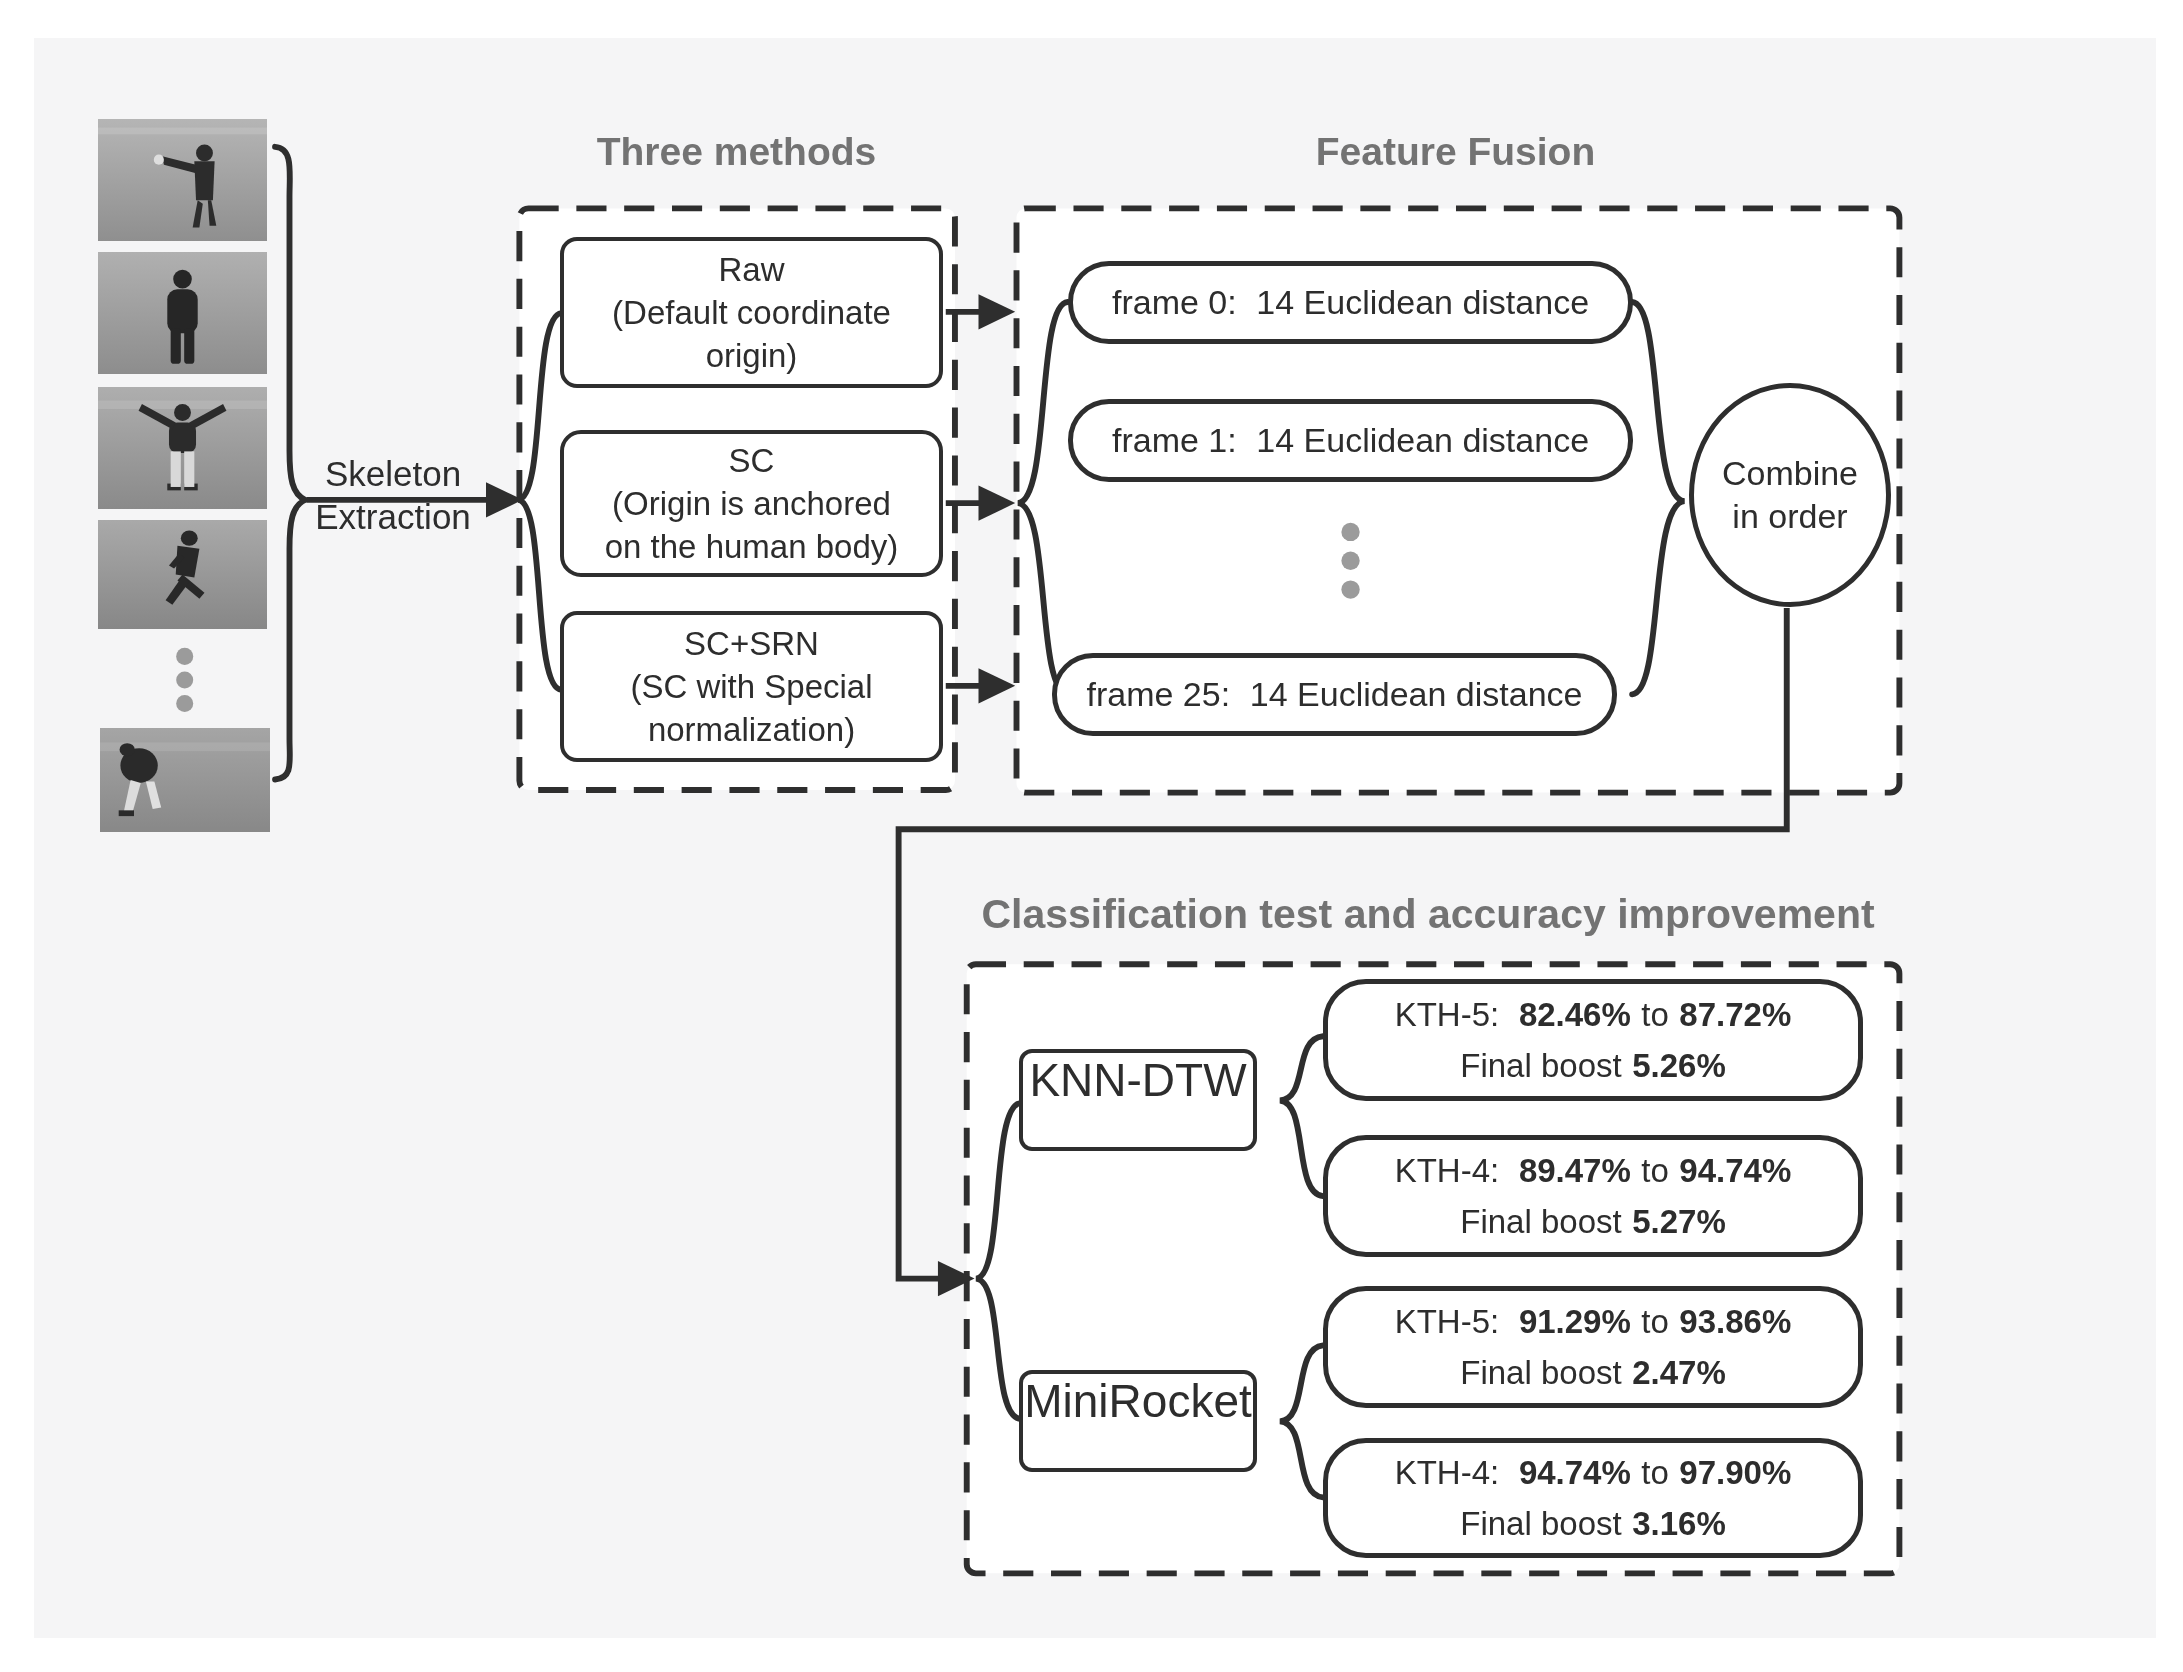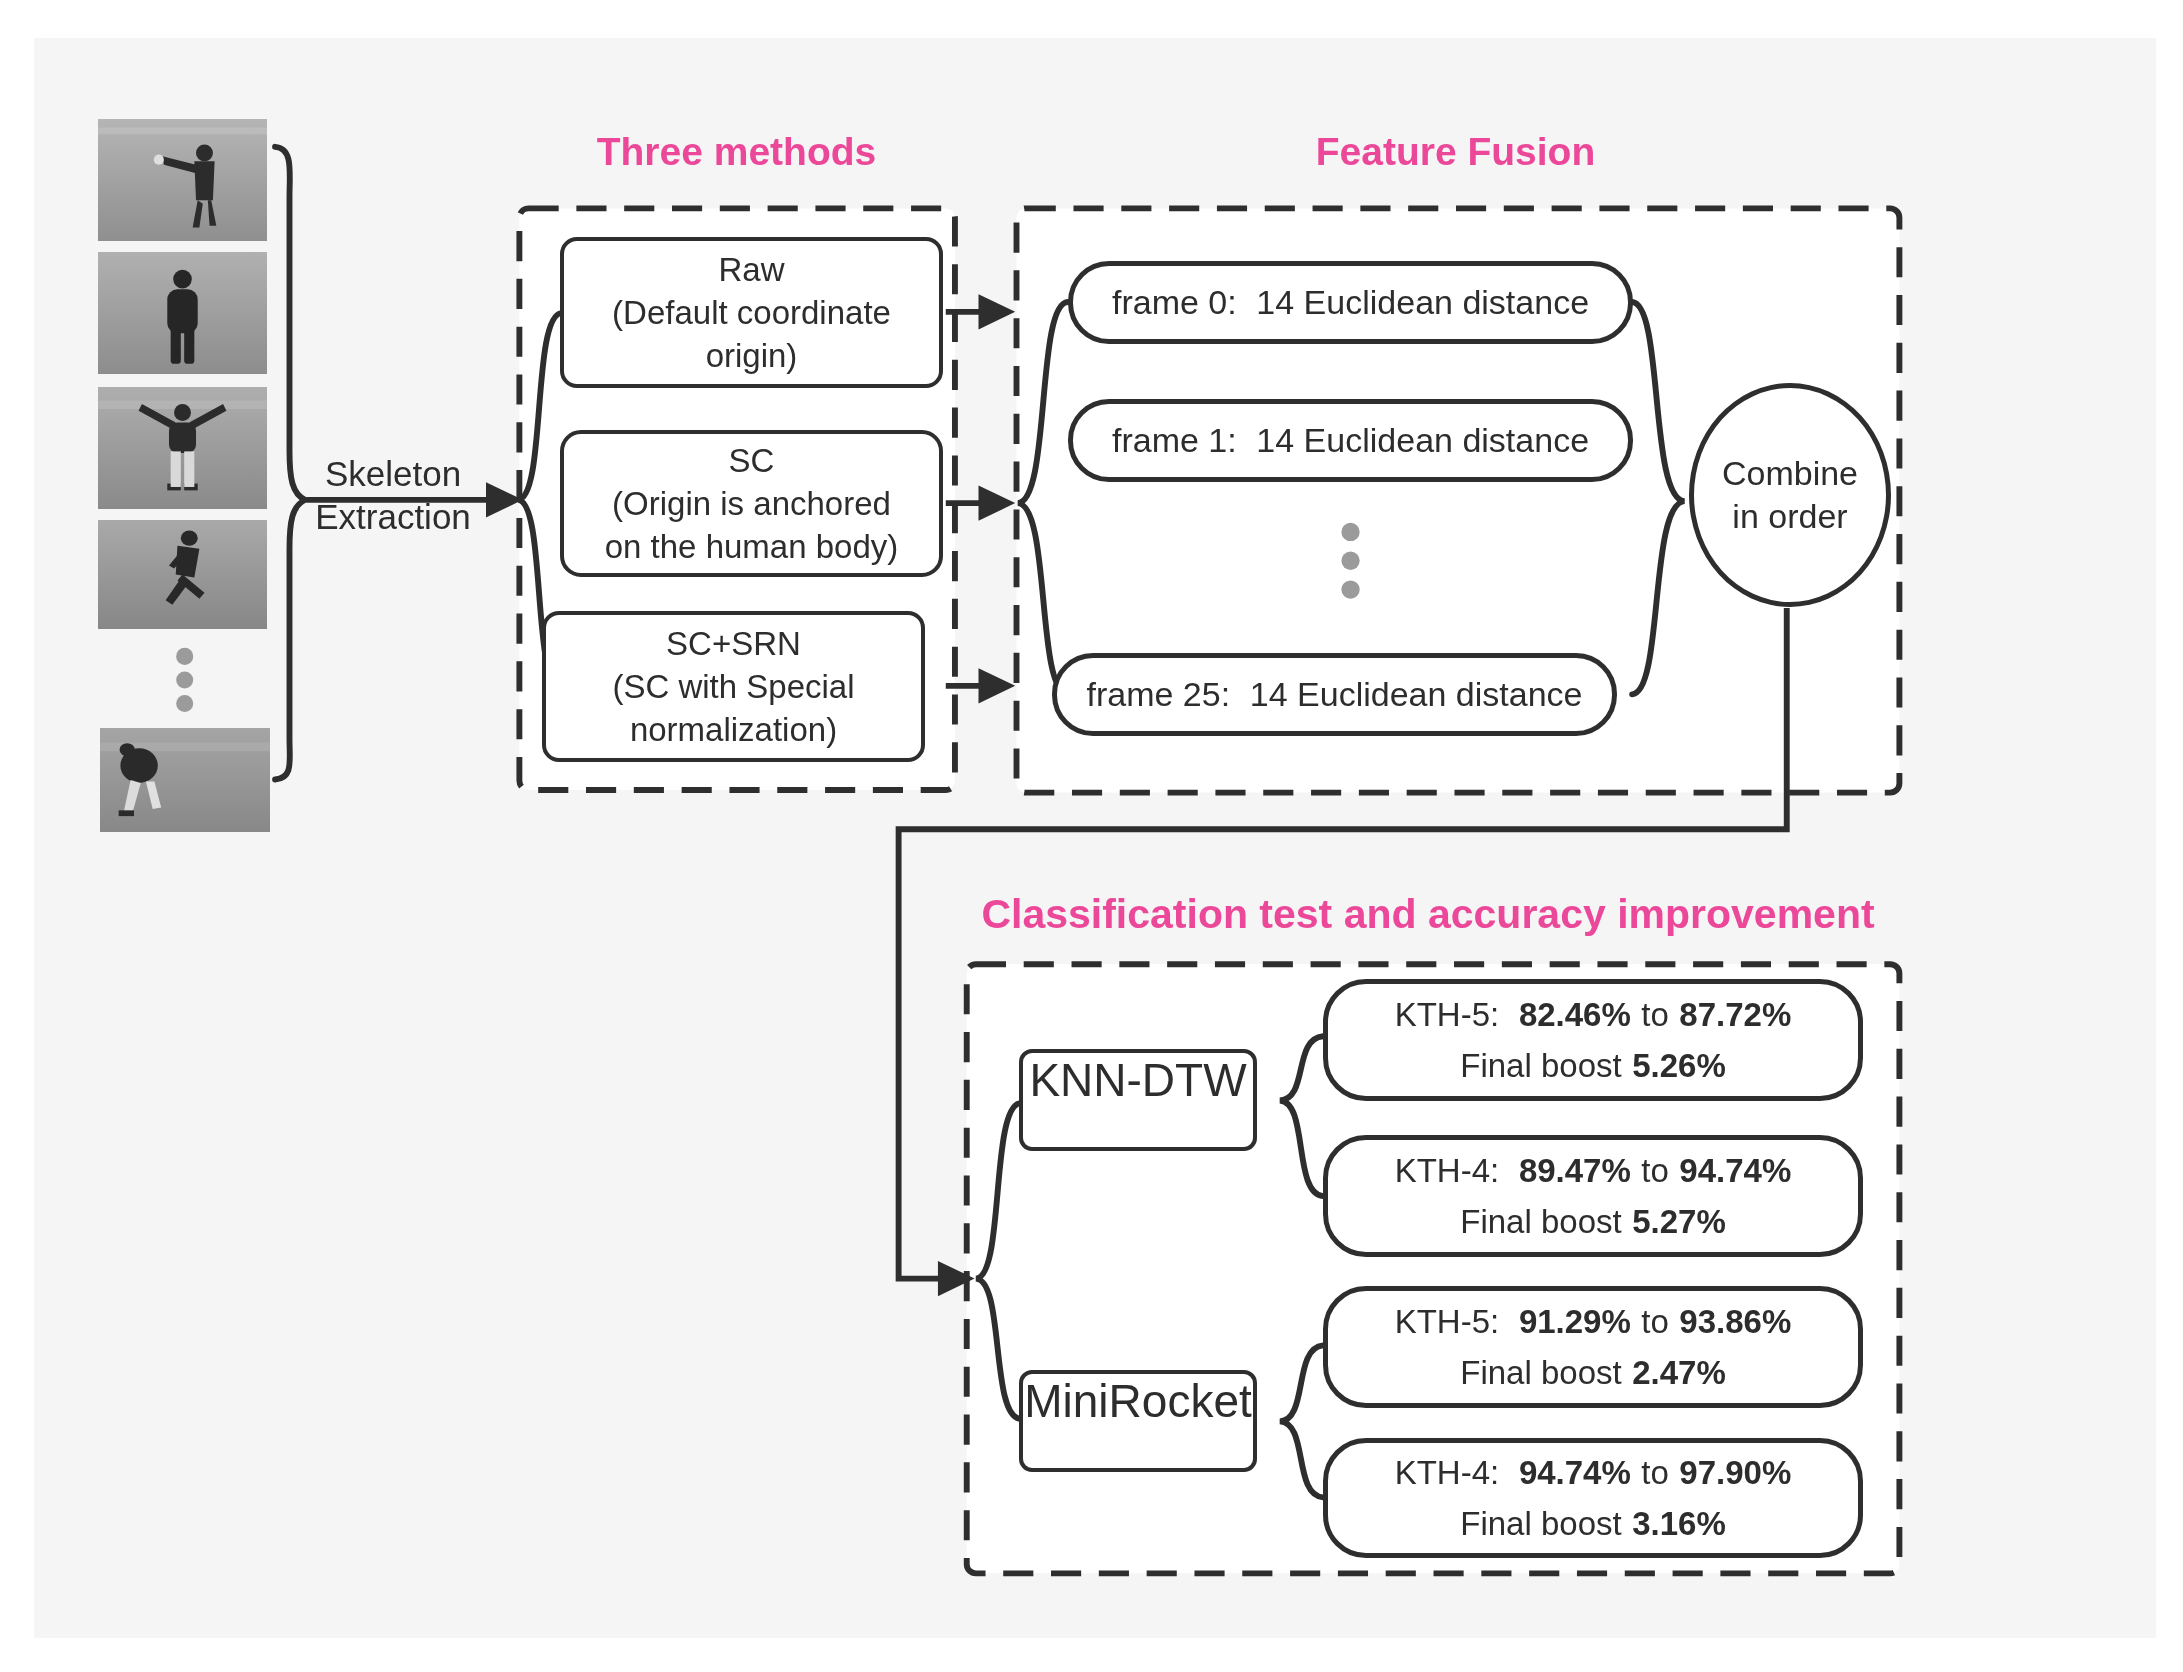--- a/index.html
+++ b/index.html
@@ -2,21 +2,21 @@
 <html style="font-size:10.5px"><head>
 <meta charset="utf-8">
 <style>
   html,body{margin:0;padding:0;background:#ffffff;}
   .canvas{
     position:relative;width:2183px;height:1673px;background:#ffffff;overflow:hidden;
     font-family:"Liberation Sans",sans-serif;color:#2d2d2d;
   }
   .panel{position:absolute;left:34px;top:38px;width:2122px;height:1600px;background:#f5f5f6;}
   .overlay{position:absolute;left:0;top:0;}
-  .title{position:absolute;font-weight:700;font-size:39px;color:#ec4899;text-align:center;letter-spacing:0px;}
+  .title{position:absolute;font-weight:700;font-size:39px;color:#737373;text-align:center;letter-spacing:0px;}
   .mbox{
     position:absolute;box-sizing:border-box;background:#ffffff;border:4.6px solid #2e2e2e;border-radius:17px;
     display:flex;flex-direction:column;align-items:center;justify-content:center;
     font-size:33px;line-height:43px;text-align:center;
   }
   .pillframe{
     position:absolute;box-sizing:border-box;background:#ffffff;border:5.2px solid #2e2e2e;border-radius:41px;
     display:flex;align-items:center;justify-content:center;font-size:34px;white-space:nowrap;
   }
   .pillframe .val{margin-left:19.7px;}
@@ -202,21 +202,21 @@
   <div class="mbox" style="left:560px;top:237px;width:383px;height:151px;">
     <div>Raw</div>
     <div>(Default coordinate</div>
     <div>origin)</div>
   </div>
   <div class="mbox" style="left:560px;top:430px;width:383px;height:147px;border-radius:21px;">
     <div>SC</div>
     <div>(Origin is anchored</div>
     <div>on the human body)</div>
   </div>
-  <div class="mbox" style="left:542px;top:611px;width:383px;height:151px;">
+  <div class="mbox" style="left:560px;top:611px;width:383px;height:151px;">
     <div>SC+SRN</div>
     <div>(SC with Special</div>
     <div>normalization)</div>
   </div>
 
   <div class="pillframe" style="left:1068px;top:261px;width:565px;height:83px;">
     <span>frame 0:</span>
     <span class="val">14 Euclidean distance</span>
   </div>
   <div class="pillframe" style="left:1068px;top:399px;width:565px;height:83px;">

